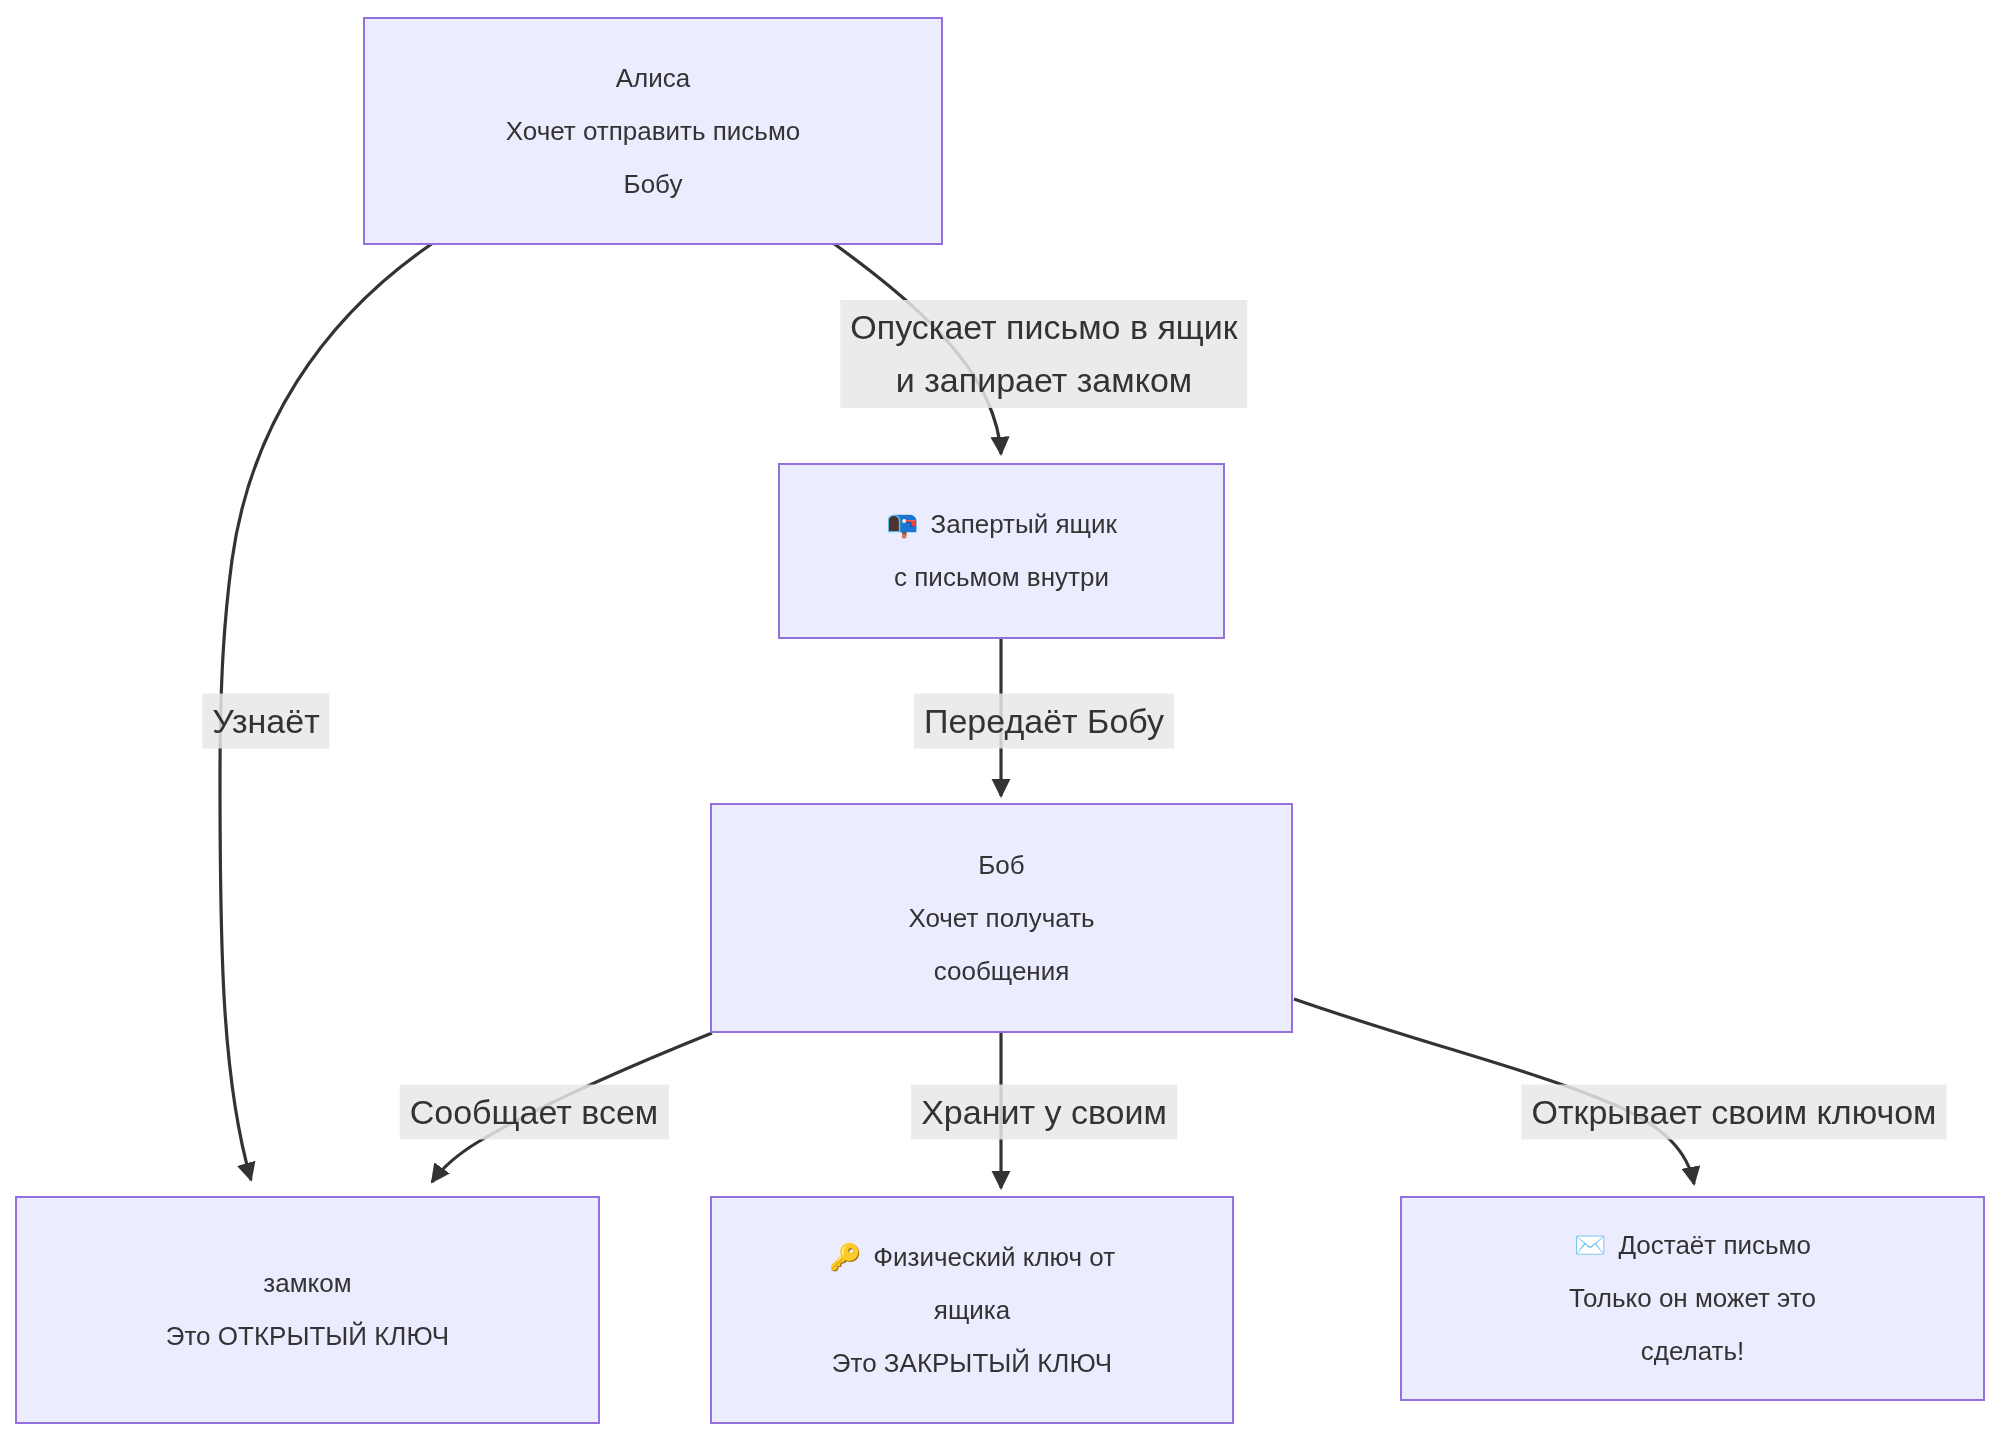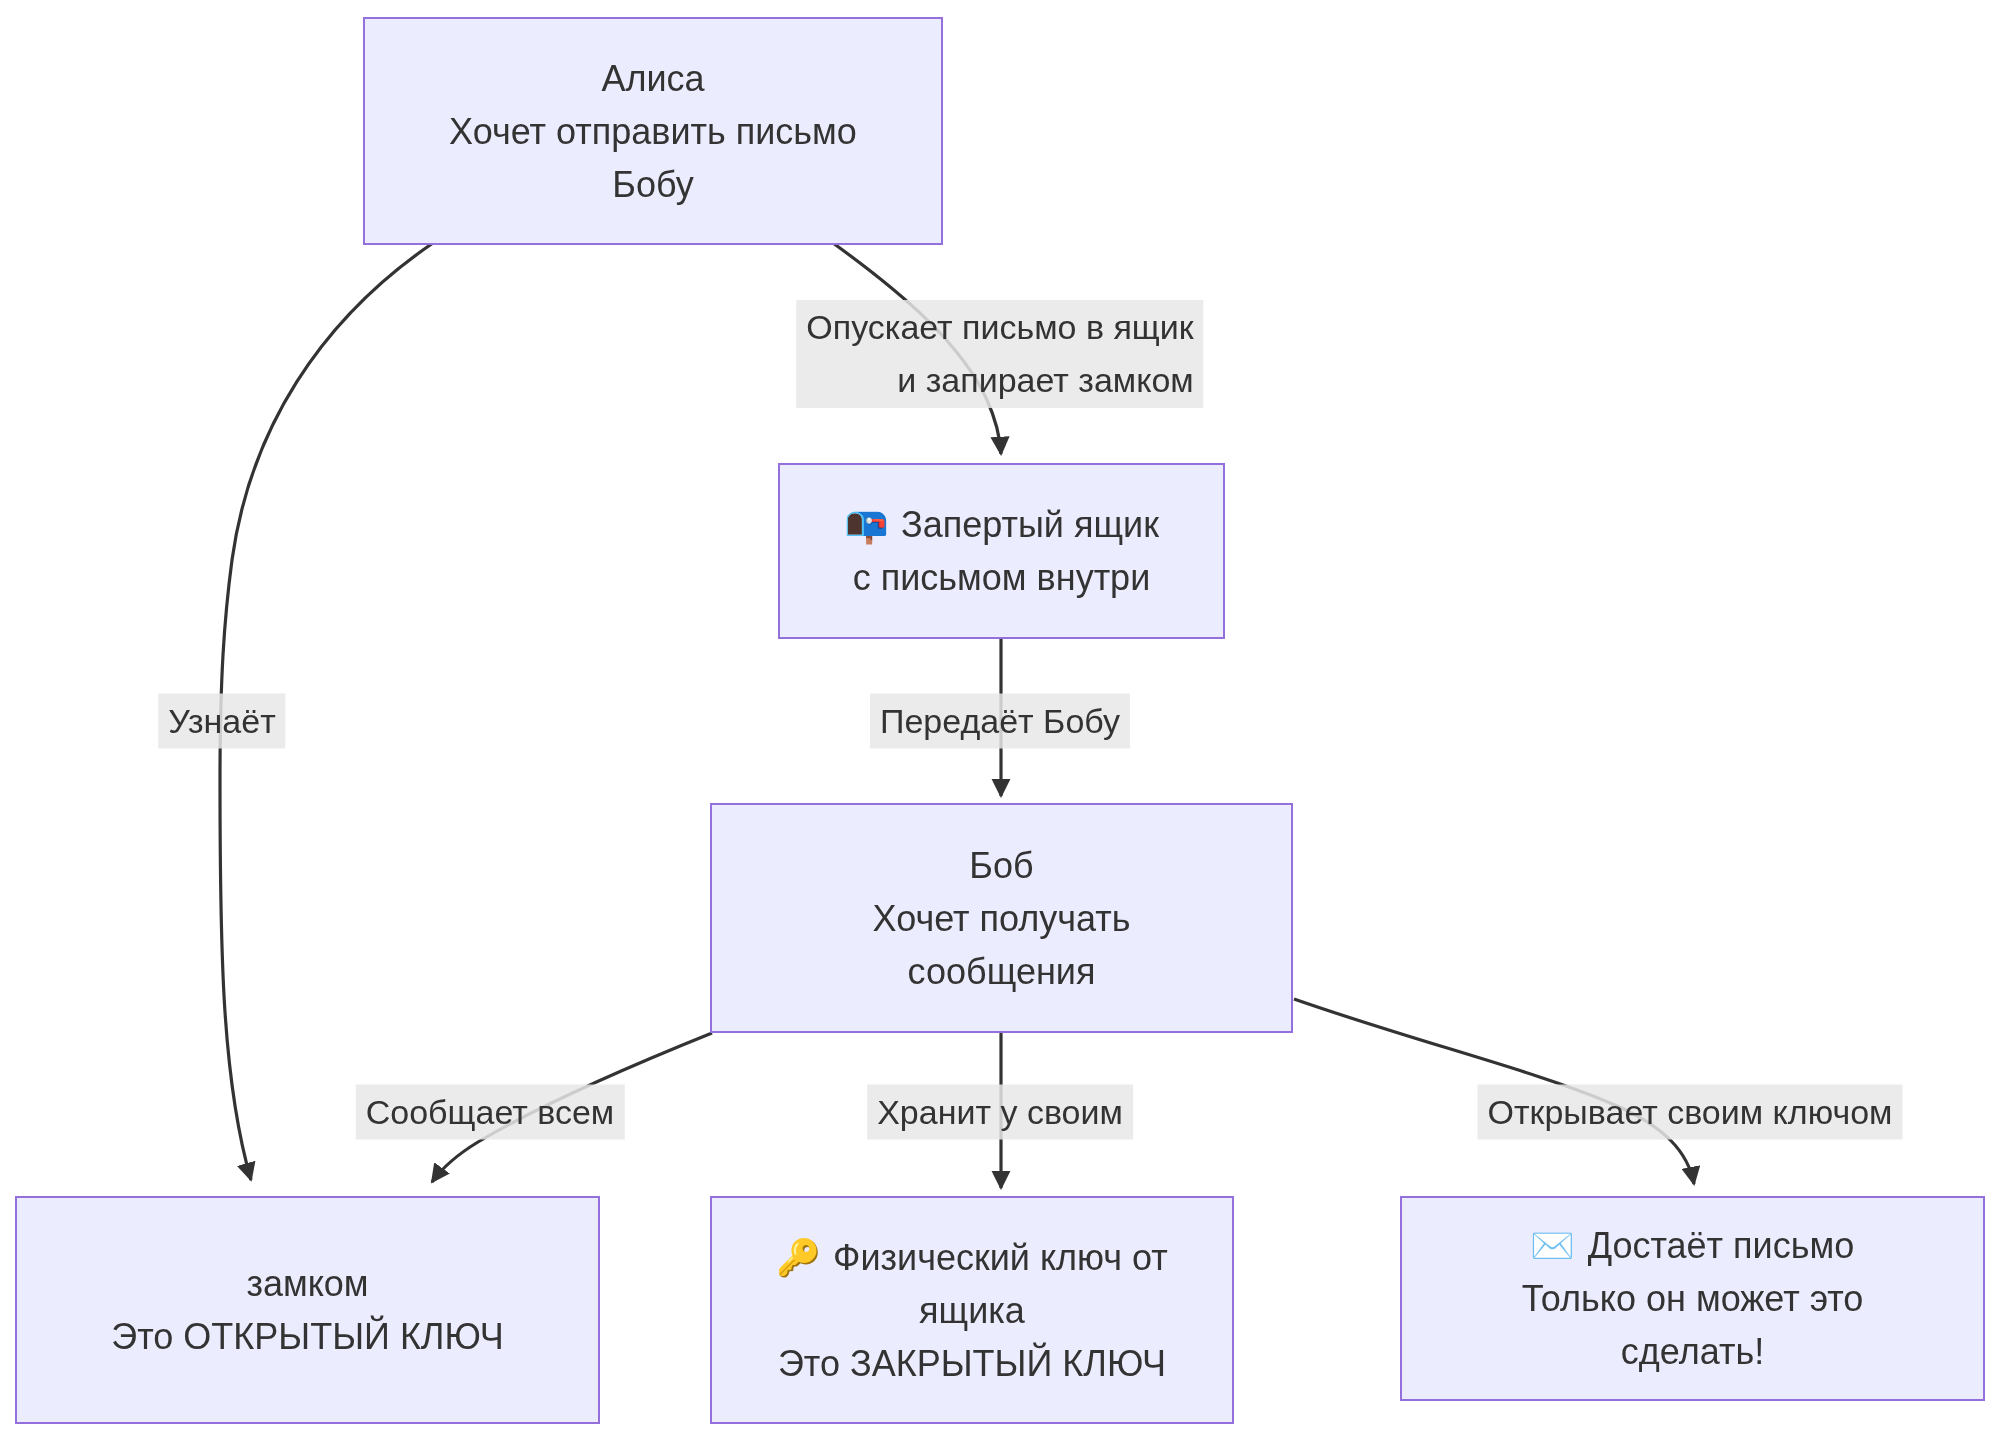--- a/index.html
+++ b/index.html
@@ -21,36 +21,37 @@
   }
   #edges{position:absolute;left:0;top:0;width:1999px;height:1442px;}
   .node{
     position:absolute;
     background:var(--node-fill);
     border:2px solid var(--node-border);
     box-sizing:border-box;
     display:flex;flex-direction:column;
     justify-content:center;align-items:center;
     text-align:center;
-    font-size:36px;line-height:53px;
+    font-size:26px;line-height:53px;
     color:var(--text);
     z-index:2;
   }
   .nl{white-space:nowrap;}
   .emoji{margin-right:12px;}
   .elabel{
     position:absolute;
     transform:translate(-50%,-50%);
     background:var(--label-bg);
     font-size:34px;line-height:53px;
     padding:1px 10px;
-    text-align:right;
+    text-align:center;
     white-space:nowrap;
     color:var(--text);
     z-index:3;
+    margin-left:44px;
   }
   path.edge{stroke:var(--edge);stroke-width:3.2;fill:none;}
 </style>
 </head>
 <body>
 
 <div id="canvas">
 
   <svg id="edges" viewBox="0 0 1999 1442" xmlns="http://www.w3.org/2000/svg">
     <defs>

